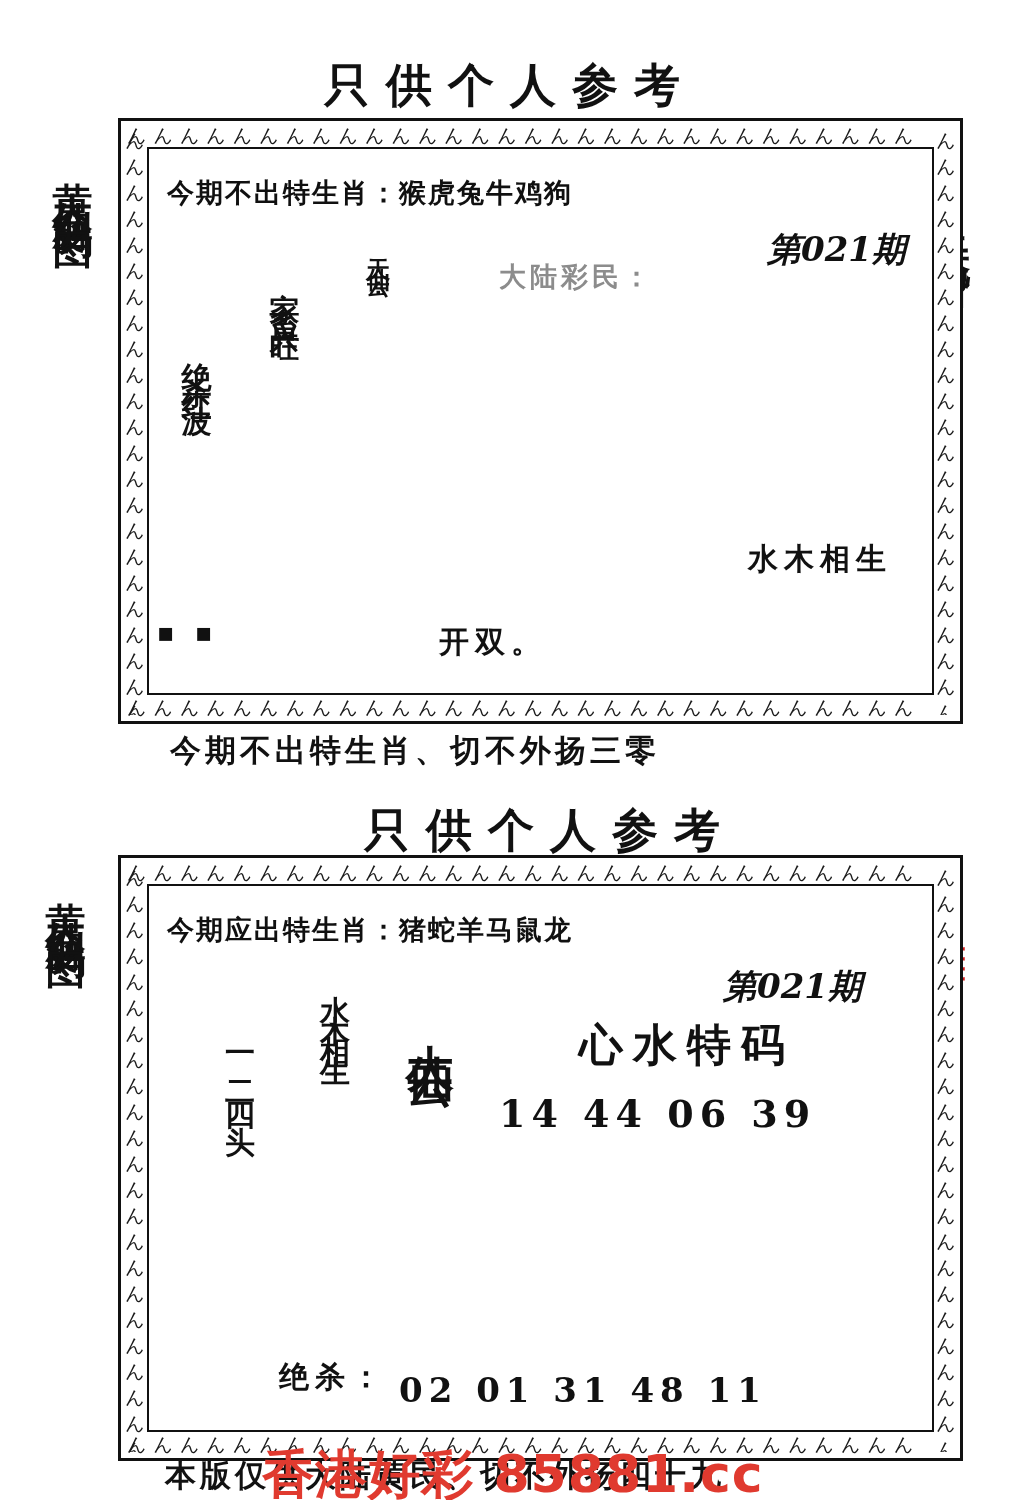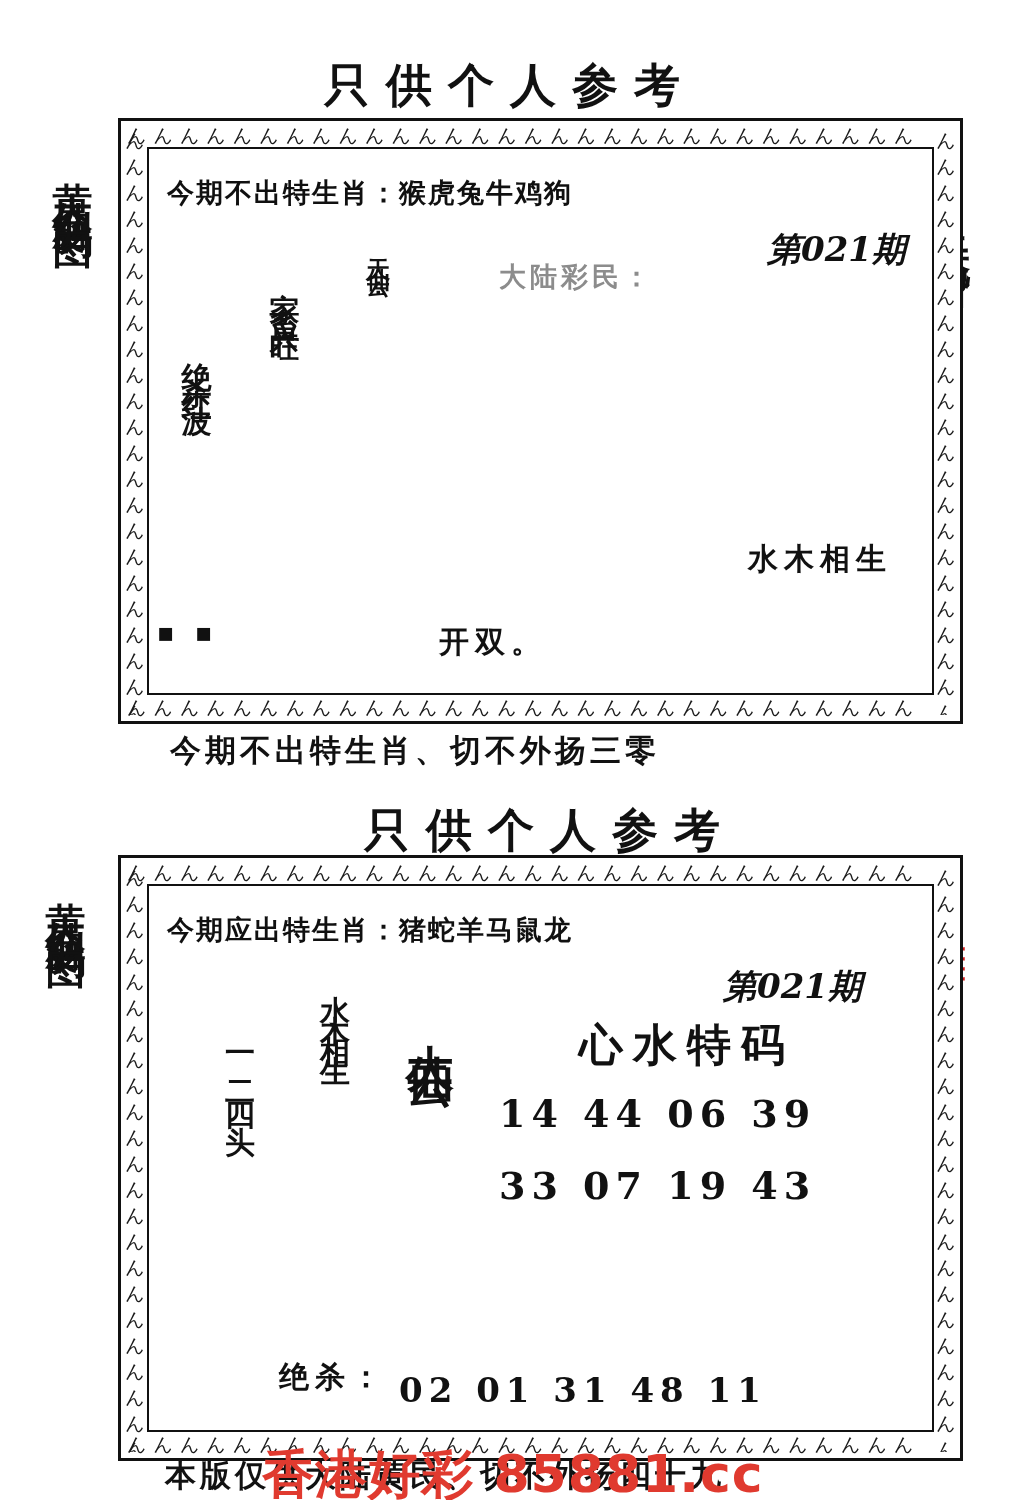--- a/index.html
+++ b/index.html
@@ -257,21 +257,20 @@
     <div class="panel-inner">
 
       <div class="row-top hw" style="left:18px; top:26px;">今期应出特生肖：猪蛇羊马鼠龙</div>
 
       <div class="issue" style="right:70px; top:78px;">第021期</div>
 
       <div class="bigtitle" style="left:430px; top:130px;">心水特码</div>
 
       <div class="bignum" style="left:350px; top:205px;">14  44  06  39</div>
 
-      <div class="bignum" style="left:350px; top:277px;">33  07 19 43</div>
 
       <div class="vbig" style="left:70px; top:150px; font-size:30px; letter-spacing:22px;">一二四头</div>
 
       <div class="vbig" style="left:165px; top:85px; font-size:30px; letter-spacing:20px;">水木相生</div>
 
       <div class="vbig" style="left:250px; top:120px; font-size:48px; letter-spacing:12px;">大仙云</div>
 
       <div class="plain" style="left:130px; bottom:32px;">绝杀：</div>
 
       <div class="bignum" style="left:250px; bottom:20px; font-size:34px;">02 01 31 48  11</div>

